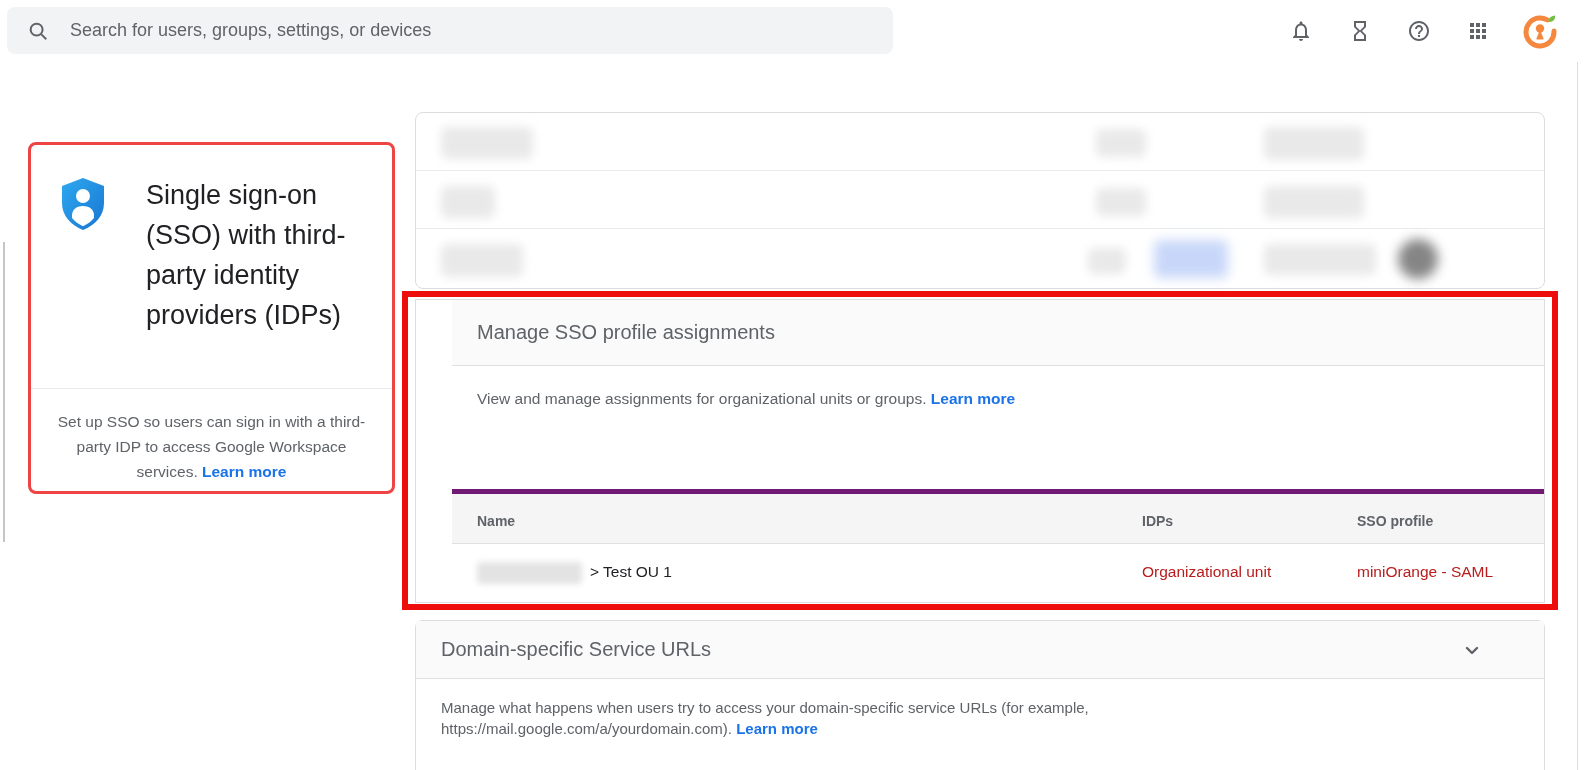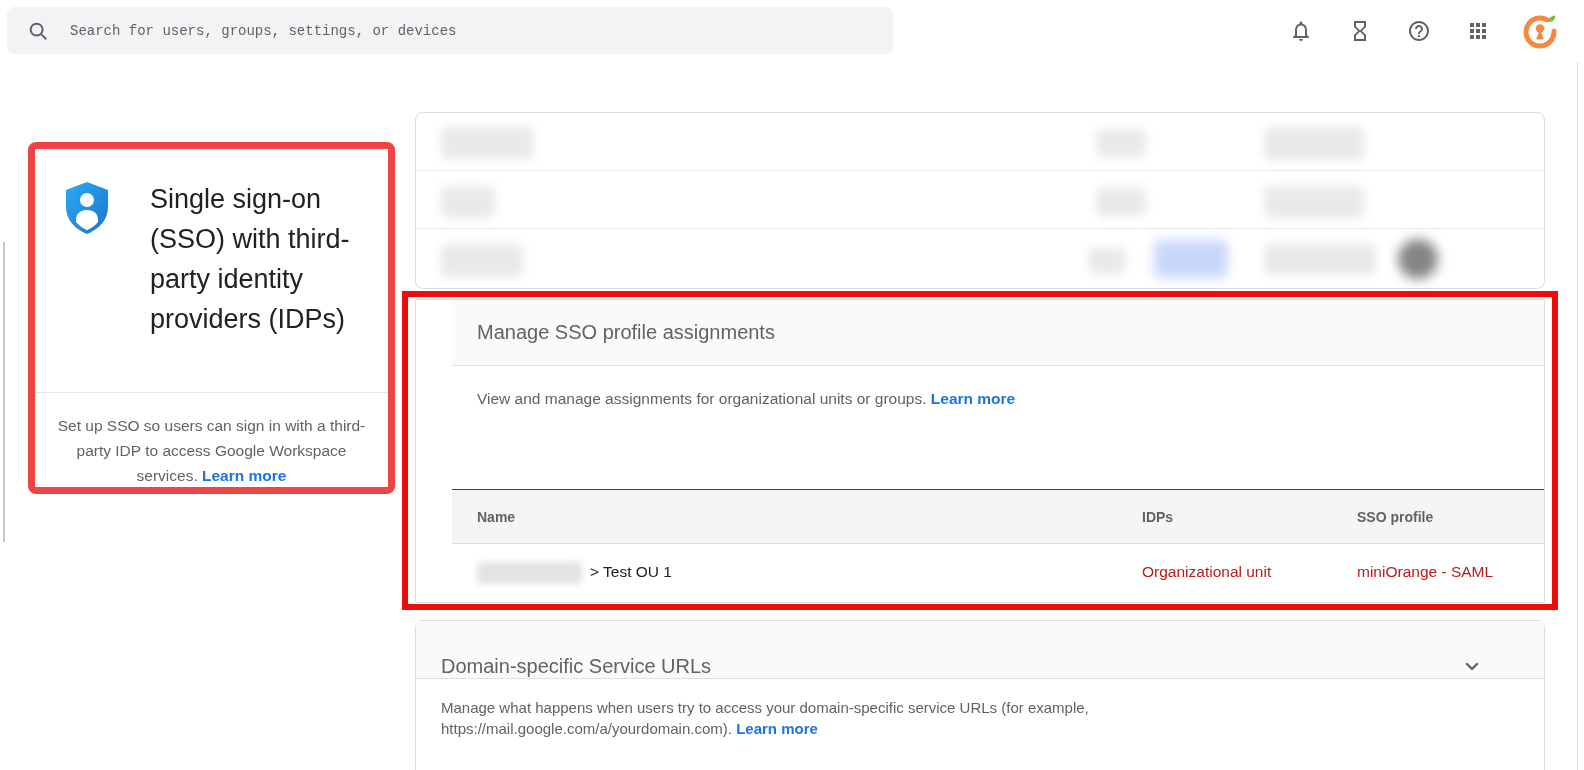--- a/index.html
+++ b/index.html
@@ -6,41 +6,41 @@
   html,body { width:1584px; height:770px; background:#fff; overflow:hidden;
     font-family:"Liberation Sans","DejaVu Sans",sans-serif; color:#202124; }
   .screen { position:relative; width:1584px; height:770px; background:#fff; }
 
   
   .topbar { position:absolute; left:0; top:0; width:1584px; height:62px; background:#fff; }
   .searchbox { position:absolute; left:7px; top:7px; width:886px; height:47px;
     background:#f1f3f4; border-radius:8px; display:flex; align-items:center; padding:0 20px; }
   .searchbox svg { flex:0 0 auto; }
   .searchbox input { flex:1; border:none; outline:none; background:transparent;
-    font-family:Liberation Mono, monospace; font-size:14px; color:#3c4043; margin-left:21px; }
+    font-family:Liberation Sans, sans-serif; font-size:18px; color:#3c4043; margin-left:21px; }
   .searchbox input::placeholder { color:#5f6368; opacity:1; }
   .topbar-icons { position:absolute; right:24px; top:0; height:62px; display:flex; align-items:center; }
   .tb-icon { width:24px; height:24px; margin-left:35px; cursor:pointer; }
   .tb-icon svg { display:block; }
   .avatar { width:40px; height:40px; margin-left:30px; border-radius:50%; cursor:pointer; }
 
   
   .crumbbar { position:absolute; left:0; top:62px; width:1584px; height:50px;
     border-bottom:1px solid #e0e0e0; display:flex; align-items:center; padding-left:36px; }
   .crumb-parent { font-size:16px; color:#80868b; cursor:pointer; }
   .crumb-sep { font-size:19px; color:#9aa0a6; margin:0 11px 2px 11px; }
   .crumb-current { font-size:16px; color:#202124; }
 
   
   .left-edge-line { position:absolute; left:3px; top:242px; width:2px; height:300px; background:#c6c6c6; }
   .right-edge-line { position:absolute; left:1577px; top:62px; width:1px; height:708px; background:#dadce0; }
 
   
   .side-card { position:absolute; left:28px; top:142px; width:367px; height:352px;
-    background:#fff; border:7px solid #ef4444; border-radius:8px; }
+    background:#fff; border:3px solid #ef4444; border-radius:8px; }
   .side-card .head { position:absolute; left:0; top:0; right:0; height:243px; padding:30px 20px 0 27px; display:flex; }
   .shield { width:50px; height:54px; flex:0 0 auto; margin-top:2px; }
   .side-title { margin-left:38px; width:235px; font-size:27px; line-height:40px; font-weight:400; color:#202124; }
   .side-card .divider { position:absolute; left:0; top:243px; width:100%; height:1px; background:#e8eaed; }
   .side-desc { position:absolute; left:0; top:244px; right:0; padding:20px 22px; font-size:15.5px; line-height:25px; color:#5f6368;text-align:center; }
   a.learnmore { color:#1a73e8; text-decoration:none; cursor:pointer;font-weight:bold; }
 
   
   .panel { position:absolute; left:415px; width:1130px; background:#fff; border:1px solid #dadce0; }
 
@@ -59,35 +59,35 @@
   
   .panel-assign { top:299px; height:304px;padding-left:36px; }
   .sec-header { height:66px; background:#fafafa; border-bottom:1px solid #e0e0e0;
     display:flex; align-items:center; padding-left:25px; font-size:20px; color:#5f6368; }
   .assign-body { position:relative; height:123px; }
   .assign-desc { padding:24px 25px 0 25px; font-size:15.5px; color:#5f6368; }
   .manage-btn { position:absolute; right:69px; top:137px; font-size:15px; font-weight:700;
     letter-spacing:.4px; color:#1a73e8; background:none; border:none; cursor:pointer;
     font-family:inherit; padding:4px 6px; }
   .tbl-head { position:relative; height:55px; background:#f5f5f5;
-    border-top:1px solid #701a75; border-bottom:1px solid #e0e0e0; }
+    border-top:5px solid #701a75; border-bottom:1px solid #e0e0e0; }
   .tbl-head span { position:absolute; top:19px; font-size:14px; font-weight:700; color:#5f6368; }
   .tbl-row { position:relative; height:57px; cursor:pointer; }
   .tbl-row span { position:absolute; top:19px; font-size:15.5px; color:#b91c1c; }
   .col-name { left:25px; }
   .col-type { left:690px; }
   .col-sso  { left:905px; }
   .row-name { left:138px; color:#202124 !important; }
   .row-blob { position:absolute; left:25px; top:18px; width:105px; height:22px;
     background:#e3e3e3; border-radius:4px; filter:blur(3px); }
 
   
   .panel-domain { top:620px; height:150px; border-bottom:none; border-radius:8px 8px 0 0; }
   .domain-header { height:58px; background:#fafafa; border-bottom:1px solid #e0e0e0;
-    display:flex; align-items:flex-end; padding:0 25px; font-size:20px; color:#5f6368; cursor:pointer; }
+    display:flex; align-items:center; padding:0 25px; font-size:20px; color:#5f6368; cursor:pointer; }
   .domain-header .spacer { flex:1; }
   .chevron { width:24px; height:24px; margin-right:35px; }
   .domain-body { padding:18px 25px 0 25px; font-size:15px; line-height:21px; color:#5f6368; max-width:860px; }
 </style>
 </head>
 <body>
 
 <div class="screen">
 
   <div class="topbar">

